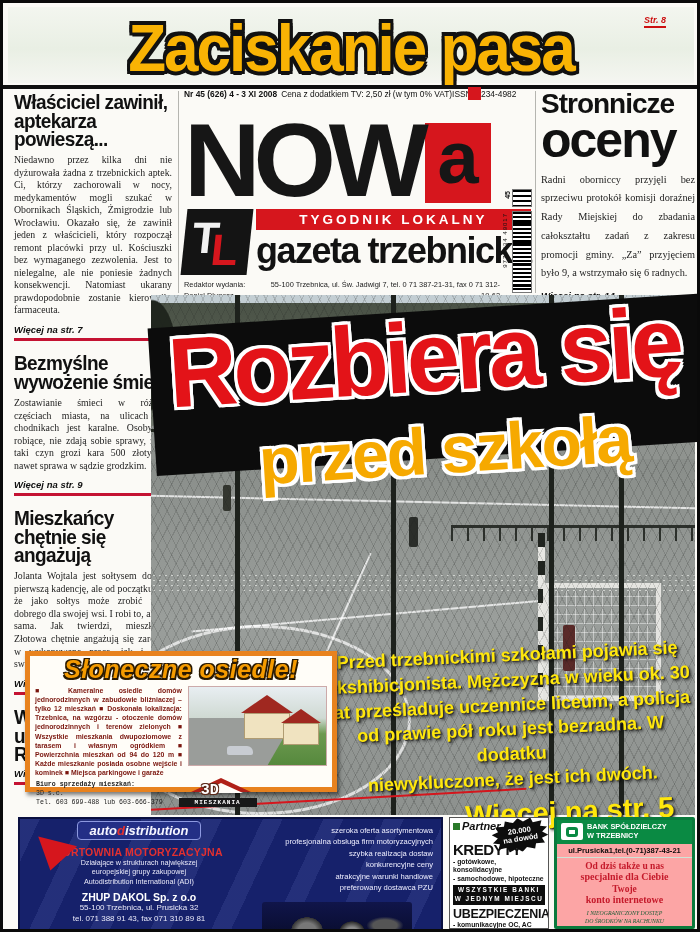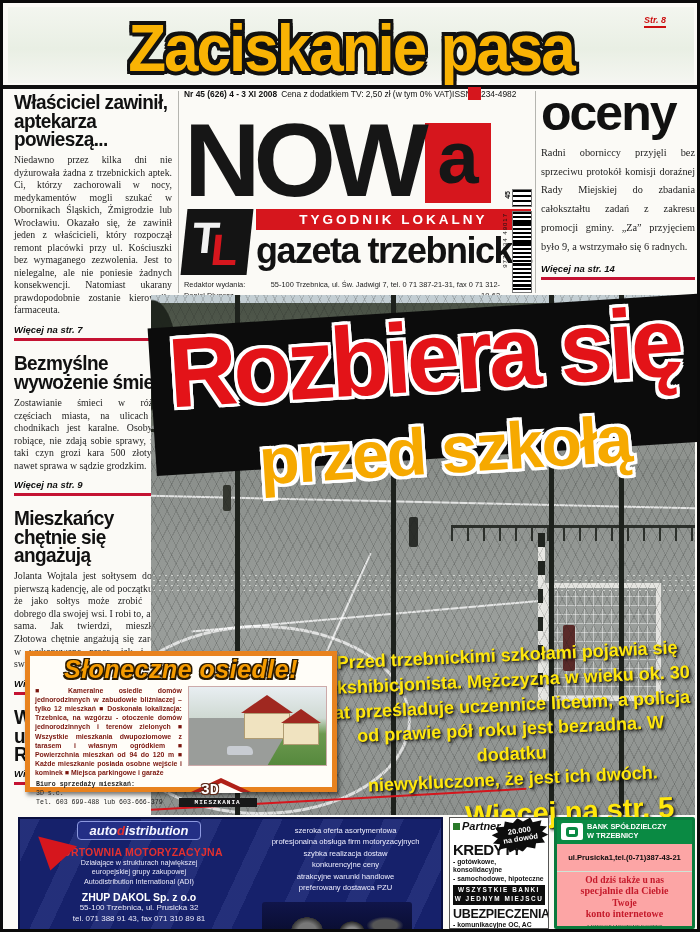--- a/index.html
+++ b/index.html
@@ -189,21 +189,21 @@
   .auto-logo .d { color:#e23030; }
   .auto-tri { position:absolute; left:14px; top:22px; width:0; height:0;
       border-left:20px solid transparent; border-right:20px solid transparent;
       border-top:30px solid #d6161d; transform:rotate(14deg); }
   .auto-h { color:#e23030; font-weight:900; font-size:10.5px; margin-top:6px; letter-spacing:0.2px; }
   .auto-s { color:#e8e8f8; font-size:7.2px; line-height:1.3; }
   .auto-co { color:#fff; font-weight:900; font-size:10.5px; margin-top:5px; }
   .auto-branch { color:#e23030; font-weight:900; font-size:10px; }
   .auto-addr { color:#e8e8f8; font-size:8px; line-height:1.35; }
   .auto-right { position:relative; flex:1; text-align:right; padding:6px 8px 0 0; }
-  .auto-offer { color:#eef; font-size:7.6px; line-height:1.5;text-align:center; }
+  .auto-offer { color:#eef; font-size:7.6px; line-height:1.5; }
   .auto-parts { position:absolute; left:4px; bottom:4px; width:150px; height:52px; border-radius:3px;
       background:radial-gradient(26px 22px at 30% 55%, #777 0 35%, #333 60%, transparent 61%),
                  radial-gradient(22px 20px at 60% 60%, #888 0 30%, #2a2a2a 58%, transparent 60%),
                  radial-gradient(30px 14px at 82% 45%, #555 0 40%, transparent 62%),
                  linear-gradient(180deg,#10154a,#05081f); }
 
   .ad-partner { position:absolute; left:446px; top:814px; width:100px; height:112px; background:#fff;
       border:1px solid #555; padding:2px 3px; overflow:hidden; }
   .pa-logo { font-size:11px; font-weight:900; font-style:italic; color:#111; }
   .pa-logo .mark { display:inline-block; width:7px; height:7px; background:#2a7a2a; margin-right:2px; }
@@ -217,21 +217,21 @@
       letter-spacing:1.5px; line-height:1.35; margin:2px 0; padding:1px 0; }
   .pa-h2 { font-size:12.5px; font-weight:900; color:#111; letter-spacing:-0.3px; }
 
   .ad-bank { position:absolute; left:551px; top:814px; width:141px; height:112px; background:#fca5a5;
       border:3px solid #0a7a3c; border-radius:2px; overflow:hidden; }
   .bk-head { display:flex; align-items:center; background:#0a8a43; padding:3px 4px; }
   .bk-logo { width:22px; height:17px; background:#fff; border-radius:2px; margin-right:4px;
       display:flex; align-items:center; justify-content:center; }
   .bk-logo-in { width:12px; height:10px; border:3px solid #0a8a43; border-radius:3px; }
   .bk-name { color:#fff; font-weight:900; font-size:7.4px; line-height:1.2; }
-  .bk-addr { font-size:7.6px; font-weight:900; color:#0b0b0b; text-align:center; padding:9px 0;
+  .bk-addr { font-size:7.6px; font-weight:900; color:#0b0b0b; text-align:center; padding:2px 0;
       border-bottom:1px solid #cfe4d6; }
   .bk-red { font-family:"Liberation Serif", serif; color:#c51a2b; text-align:center; font-weight:bold; }
   .bk-r1 { font-size:9.5px; margin-top:3px; }
   .bk-r2 { font-size:10px; }
   .bk-r3 { font-size:9.5px; margin-top:2px; }
   .bk-r4 { font-size:10px; }
   .bk-note { font-family:"Liberation Serif", serif; font-style:italic; font-size:5.8px; color:#1c5c36;
       text-align:center; line-height:1.35; margin-top:5px; }
 </style>
 </head>
@@ -314,20 +314,21 @@
 
   <div class="barcode-wrap">
     <div class="barcode-top"></div>
     <div class="barcode-45">45</div>
     <div class="barcode"></div>
     <div class="barcode-num">9771234 49017</div>
   </div>
 
   <div class="right-col">
     <div class="article">
+      <div class="rtitle1">Stronnicze</div>
       <div class="rtitle2">oceny</div>
       <div class="art-body">Radni oborniccy przyjęli bez sprzeciwu protokół komisji doraźnej Rady Miejskiej do zbadania całokształtu zadań z zakresu promocji gminy. „Za” przyjęciem było 9, a wstrzymało się 6 radnych.</div>
       <div class="art-more">Więcej na str. 14</div>
     </div>
   </div>
 
   <div class="photo">
     <div class="ph-sky"></div>
     <div class="ph-trees"></div>
     <div class="ph-branch"></div>

